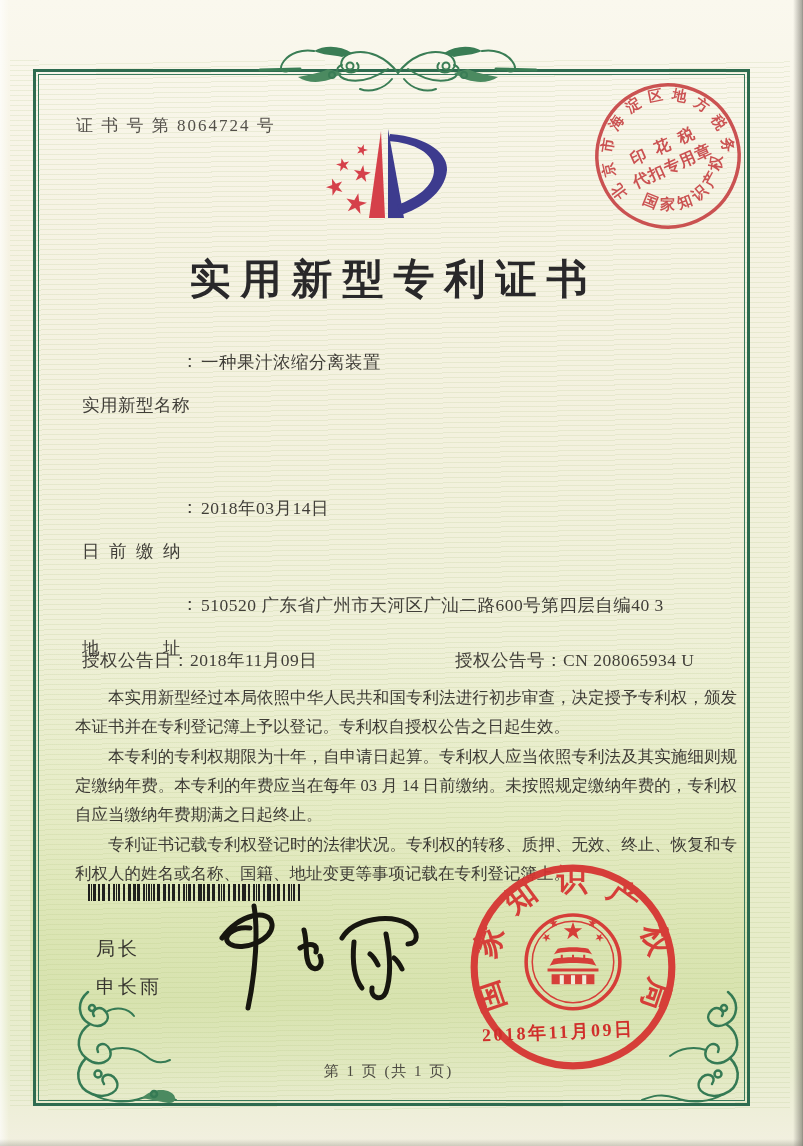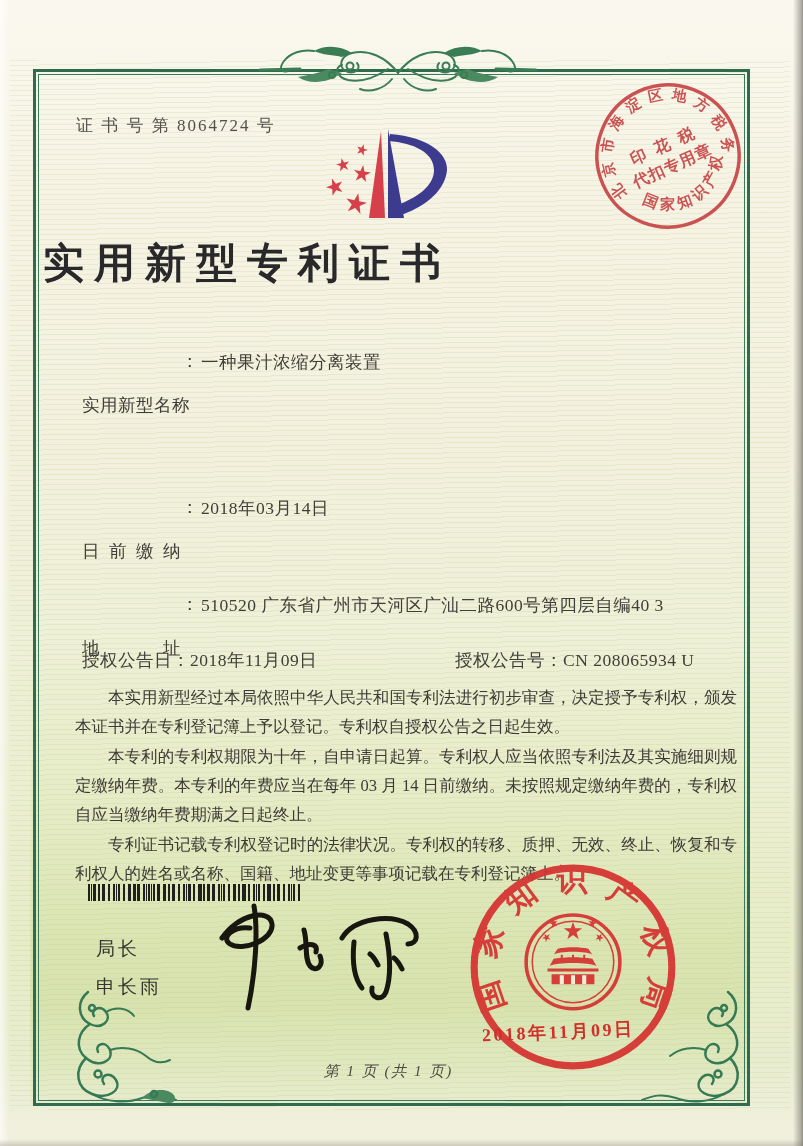--- a/index.html
+++ b/index.html
@@ -33,21 +33,21 @@
 
   .ornament{position:absolute; pointer-events:none;}
   .orn-top{left:258px; top:39px; width:280px; height:64px;}
   .orn-bl{left:58px; top:986px; width:150px; height:126px;}
   .orn-br{left:636px; top:986px; width:120px; height:126px;}
 
   .cert-no{position:absolute; left:76px; top:114px; font-size:17px; letter-spacing:2px; color:#53504a;text-align:right;}
 
   .logo{position:absolute; left:298px; top:108px; width:200px; height:134px;}
 
-  .doc-title{position:absolute; left:33px; top:236px; width:711px; text-align:left;
+  .doc-title{position:absolute; left:33px; top:252px; width:711px; text-align:center;
     font-size:41px; font-weight:bold; letter-spacing:10px; text-indent:10px; color:#29282a;}
 
   .row{position:absolute; left:82px; font-size:17.5px; color:#403e38; letter-spacing:.5px; white-space:nowrap;}
   .row .lbl{display:inline-block; width:99px; text-align:justify; text-align-last:justify; vertical-align:top;margin-top:44px;}
   .row .colon{display:inline-block; vertical-align:top;}
   .row .val{display:inline-block; margin-left:2px; vertical-align:top; white-space:normal; max-width:552px; line-height:1.55;}
   .r0{top:349px;} .r1{top:399px;} .r2{top:447px;} .r3{top:495px;} .r4{top:544px;} .r5{top:592px;}
   .grant-row{position:absolute; top:648px; left:0; width:803px; font-size:17.5px; color:#403e38; letter-spacing:.5px;}
   .grant-left{position:absolute; left:82px; white-space:nowrap;}
   .grant-right{position:absolute; left:455px; white-space:nowrap;}
@@ -69,21 +69,21 @@
   .signature{position:absolute; left:192px; top:896px; width:246px; height:122px;}
 
   .seal{position:absolute; left:466px; top:860px; width:214px; height:214px; opacity:.93;}
   .seal-date{position:absolute; left:482px; top:1020px; font-size:18px; font-weight:bold;
     color:#d02f2b; letter-spacing:2.5px; transform:rotate(-2.5deg); white-space:nowrap;}
 
   .tax-stamp{position:absolute; left:592px; top:80px; width:152px; height:152px;
     transform:rotate(-24deg); opacity:.88;}
 
   .footer{position:absolute; left:33px; top:1062px; width:711px; text-align:center;
-    font-size:15px; letter-spacing:2px; color:#4c4a42;font-style:italic;}
+    font-size:15px; letter-spacing:2px; color:#4c4a42;}
 </style>
 </head>
 <body>
 
 <div class="page">
 
   <div class="guilloche"></div>
   <div class="wash-bottom"></div>
 
   <div class="frame">

